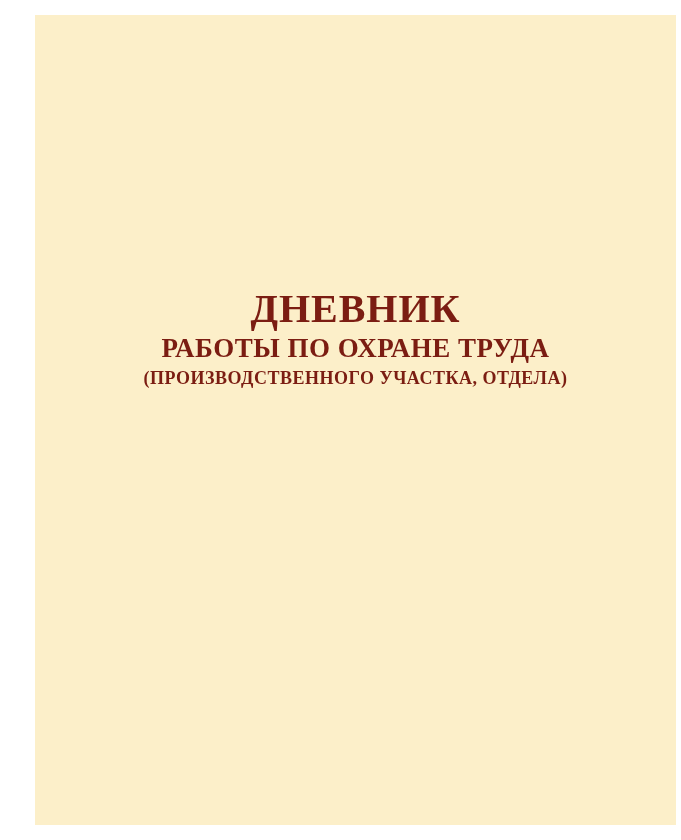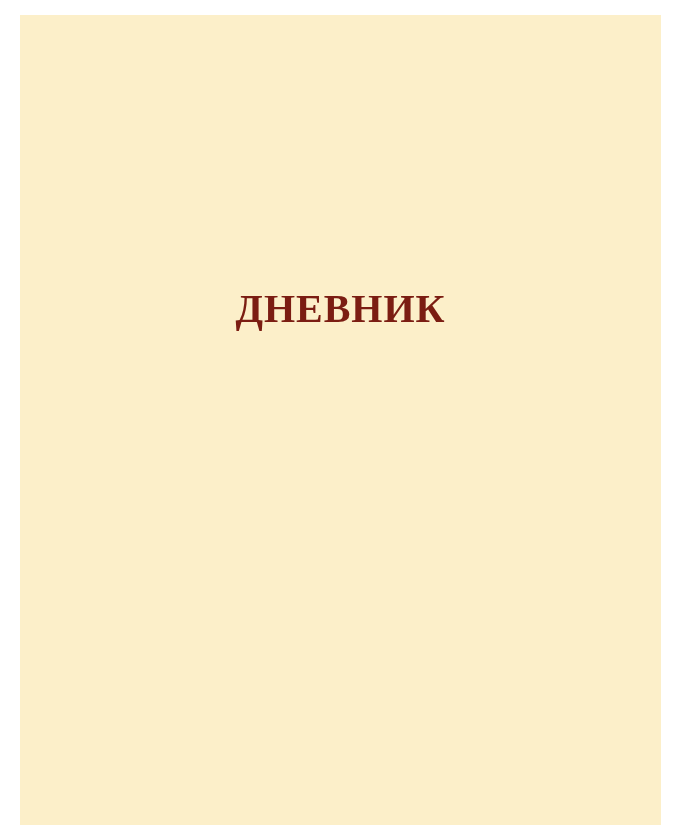--- a/index.html
+++ b/index.html
@@ -8,21 +8,21 @@
   }
   body {
     width: 681px;
     height: 840px;
     background: #ffffff;
     font-family: "Liberation Serif", serif;
     overflow: hidden;
   }
   .page {
     position: absolute;
-    left: 20px;
+    left: 35px;
     top: 15px;
     width: 641px;
     height: 810px;
     background: #fcefc9;
   }
   .title-block {
     position: absolute;
     left: 0;
     top: 0;
     width: 100%;
@@ -56,14 +56,16 @@
     line-height: 22px;
     margin: 0;
   }
 </style>
 </head>
 <body>
 
 <div class="page">
   <div class="title-block" style="top:272px;">
     <div class="line line-main">ДНЕВНИК</div>
+    <div class="line line-sub1">РАБОТЫ ПО ОХРАНЕ ТРУДА</div>
+    <div class="line line-sub3">(ПРОИЗВОДСТВЕННОГО УЧАСТКА, ОТДЕЛА)</div>
   </div>
 </div>
 
 </body></html>

